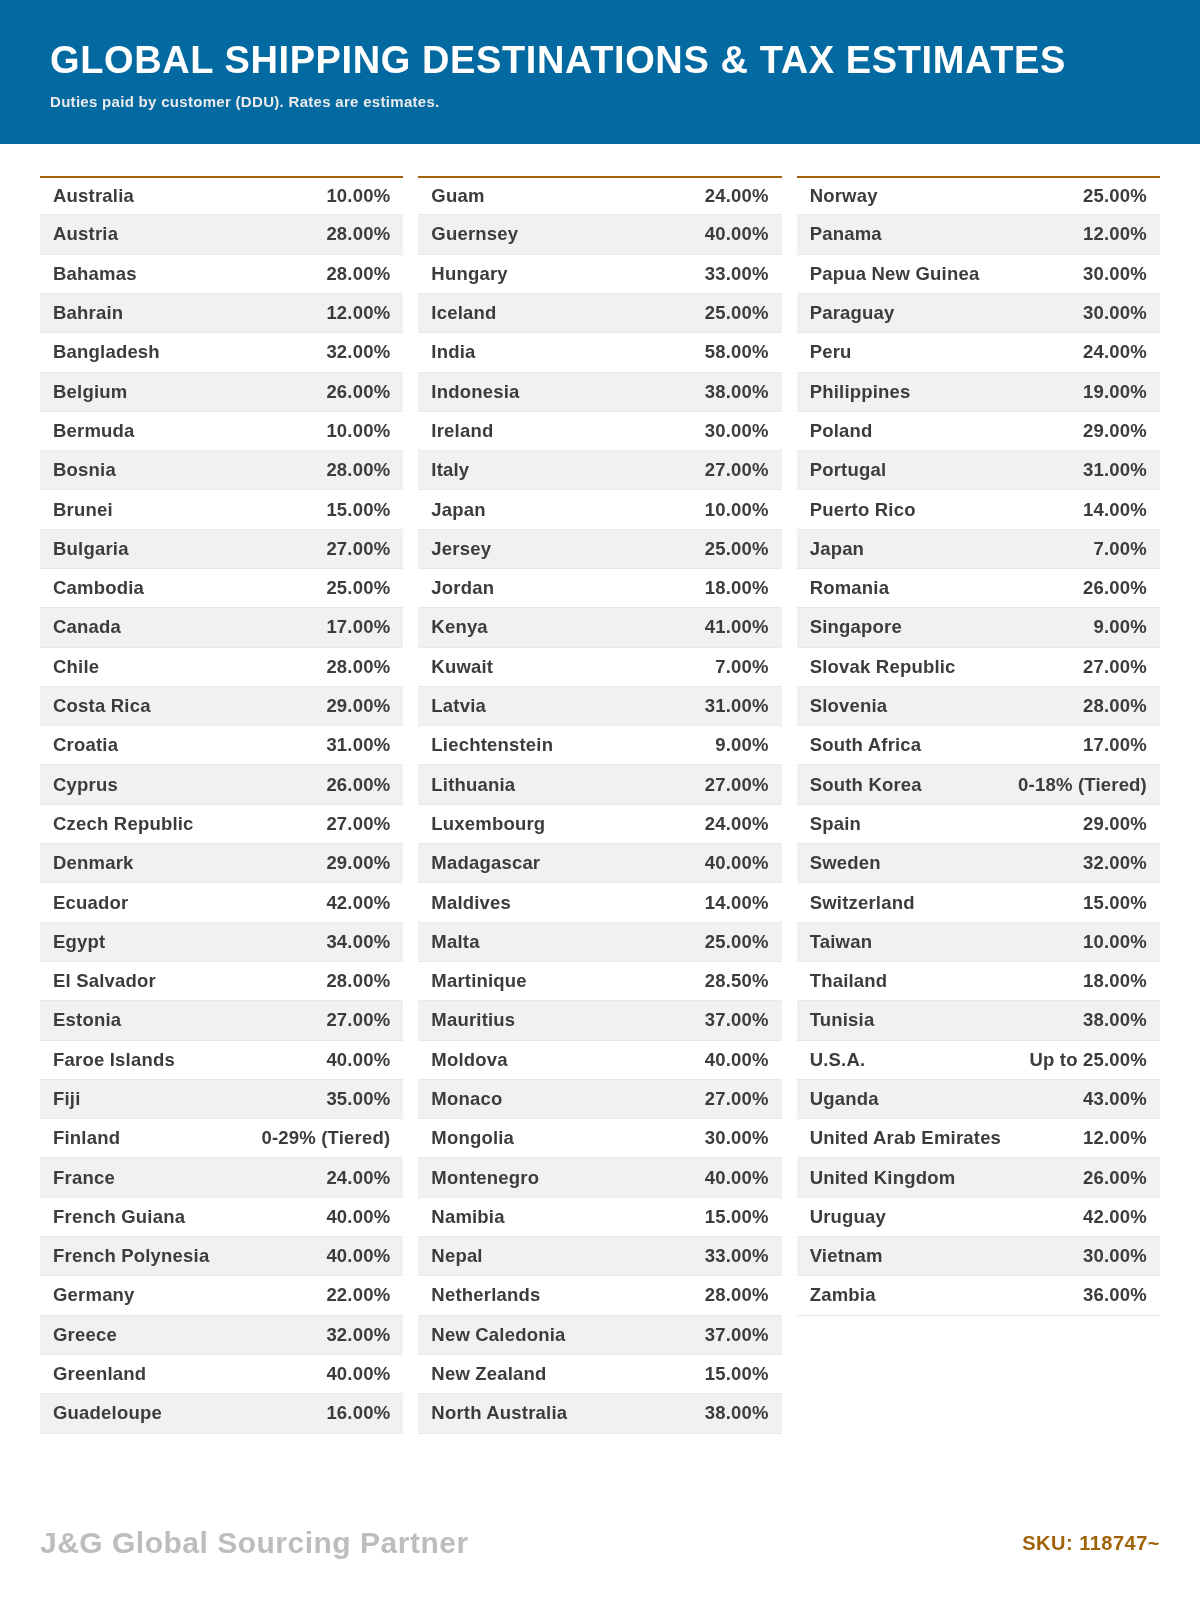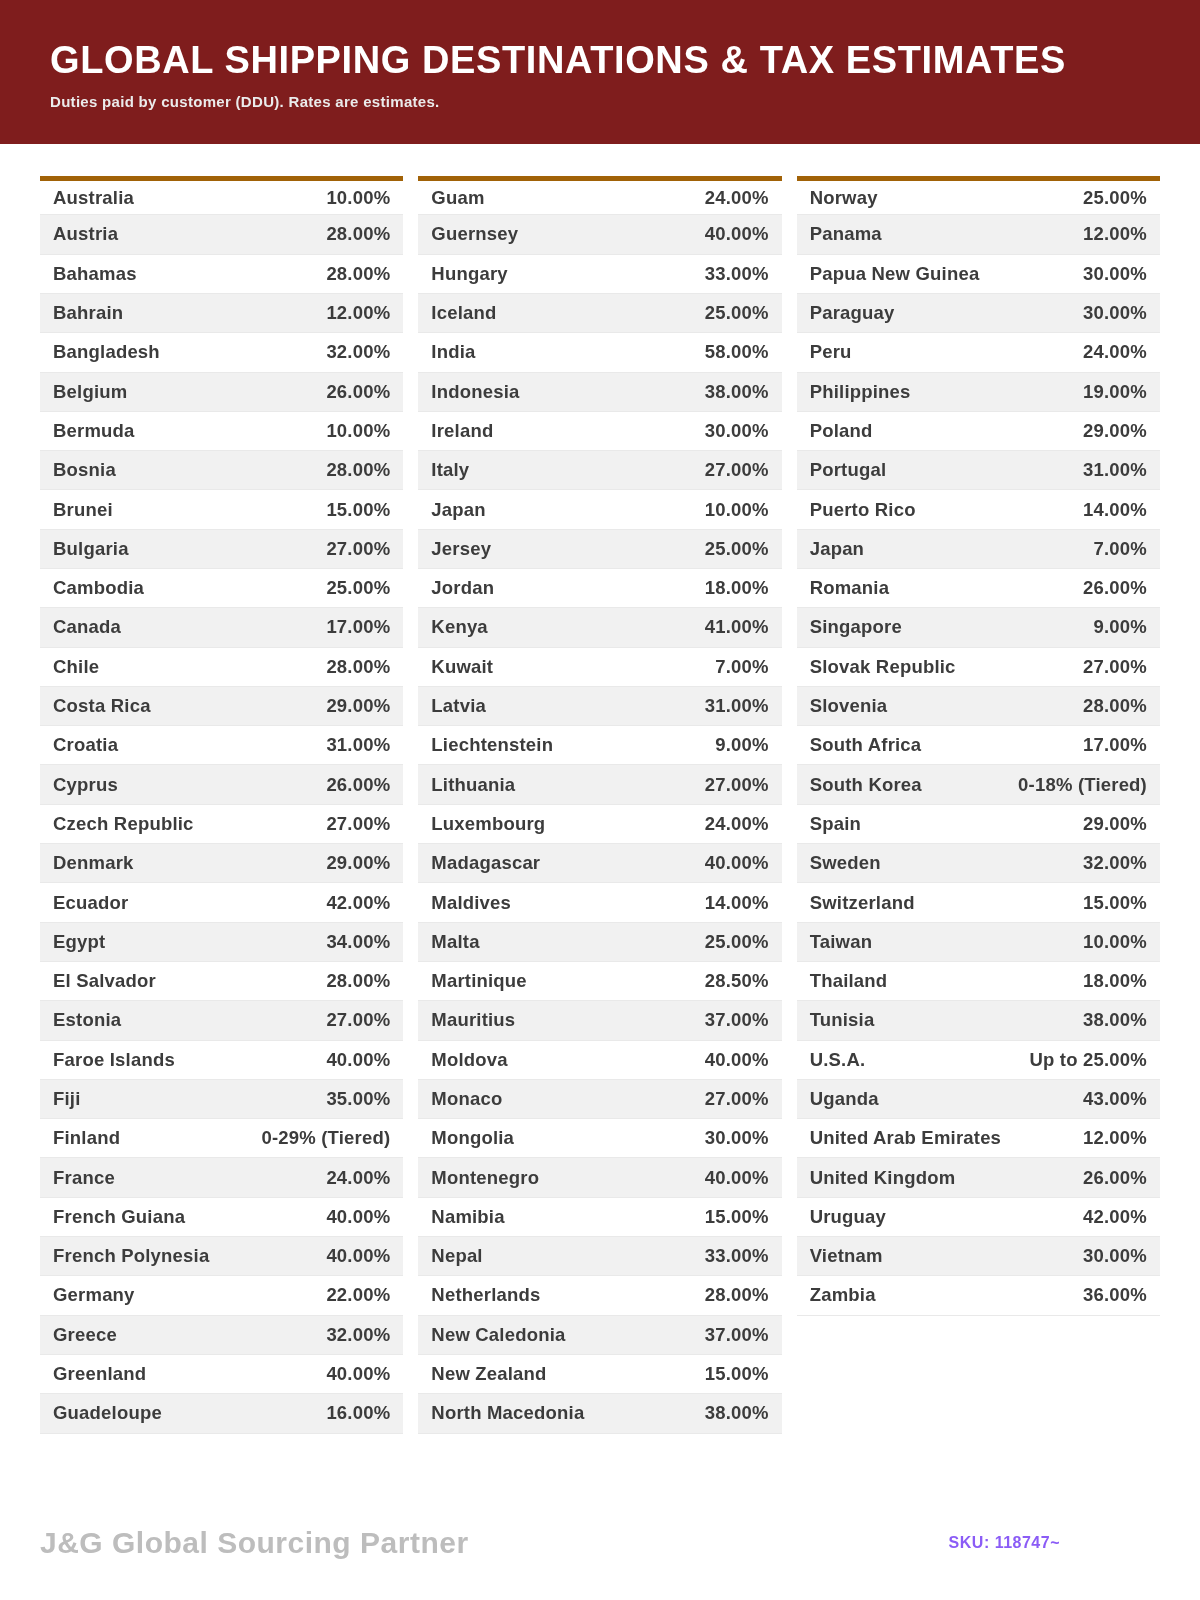--- a/index.html
+++ b/index.html
@@ -11,21 +11,21 @@
     position: relative;
     overflow: hidden;
   }
   .page {
     position: relative;
     width: 1200px;
     height: 1600px;
     background: #ffffff;
   }
   .header {
-    background: #7f1d1d;
+    background: #0369a1;
     padding: 40px 50px 34px 50px;
   }
   .header h1 {
     color: #ffffff;
     font-size: 38px;
     font-weight: 800;
     letter-spacing: 0.6px;
     line-height: 1.08;
   }
   .header p {
@@ -46,21 +46,21 @@
   }
   .row {
     display: flex;
     justify-content: space-between;
     align-items: center;
     height: 39.3px;
     padding: 0 13px;
     border-bottom: 1px solid #e9e9e9;
     background: #ffffff;
   }
-  .col .row:first-child { border-top: 5px solid #a16207; }
+  .col .row:first-child { border-top: 2px solid #a16207; }
   .col .row:nth-child(even) { background: #f1f1f1; }
   .row .country {
     font-size: 18.5px;
     font-weight: bold;
     color: #3c3c3c;
     letter-spacing: 0.2px;
     white-space: nowrap;
   }
   .row .rate {
     font-size: 18.5px;
@@ -80,25 +80,24 @@
     justify-content: space-between;
     align-items: center;
   }
   .brand {
     font-size: 30px;
     font-weight: bold;
     color: #bdbdbd;
     letter-spacing: 0.5px;
   }
   .sku {
-    font-size: 16px;
+    font-size: 20px;
     font-weight: bold;
-    color: #8b5cf6;
+    color: #a16207;
     letter-spacing: 0.5px;
-    margin-right: 100px;
   }
 </style>
 </head>
 <body>
 
 <div class="page">
 
   <header class="header">
     <h1>GLOBAL SHIPPING DESTINATIONS &amp; TAX ESTIMATES</h1>
     <p>Duties paid by customer (DDU). Rates are estimates.</p>
@@ -354,21 +353,21 @@
         </div>
         <div class="row">
           <span class="country">New Caledonia</span>
           <span class="rate">37.00%</span>
         </div>
         <div class="row">
           <span class="country">New Zealand</span>
           <span class="rate">15.00%</span>
         </div>
         <div class="row">
-          <span class="country">North Macedonia</span>
+          <span class="country">North Australia</span>
           <span class="rate">38.00%</span>
         </div>
       </div>
     <div class="col" id="col-2">
         <div class="row">
           <span class="country">Norway</span>
           <span class="rate">25.00%</span>
         </div>
         <div class="row">
           <span class="country">Panama</span>

